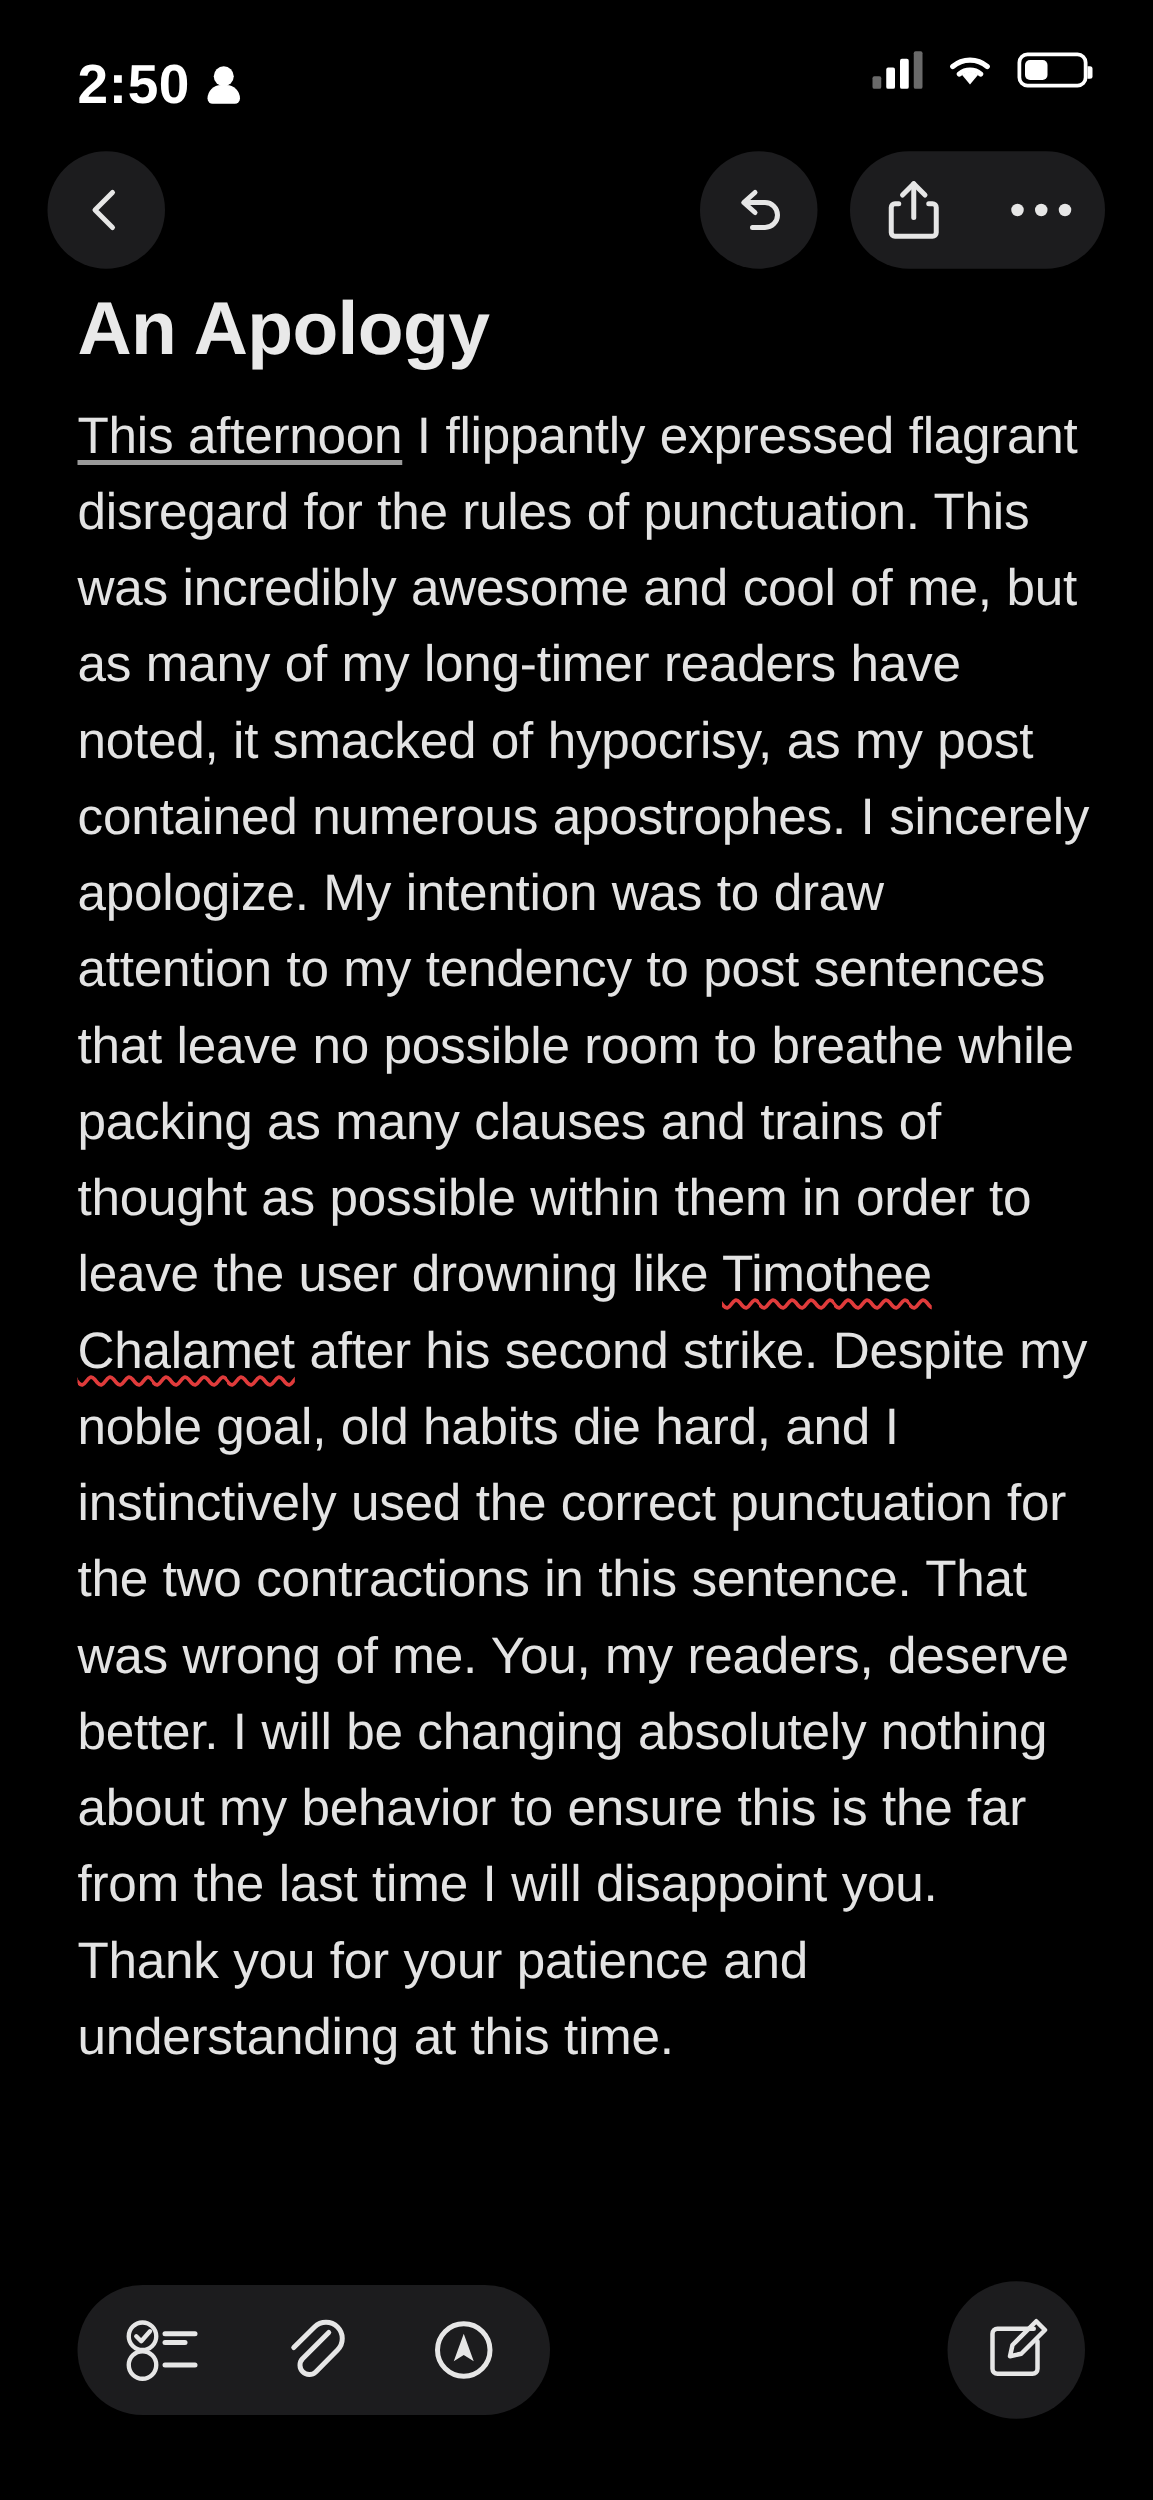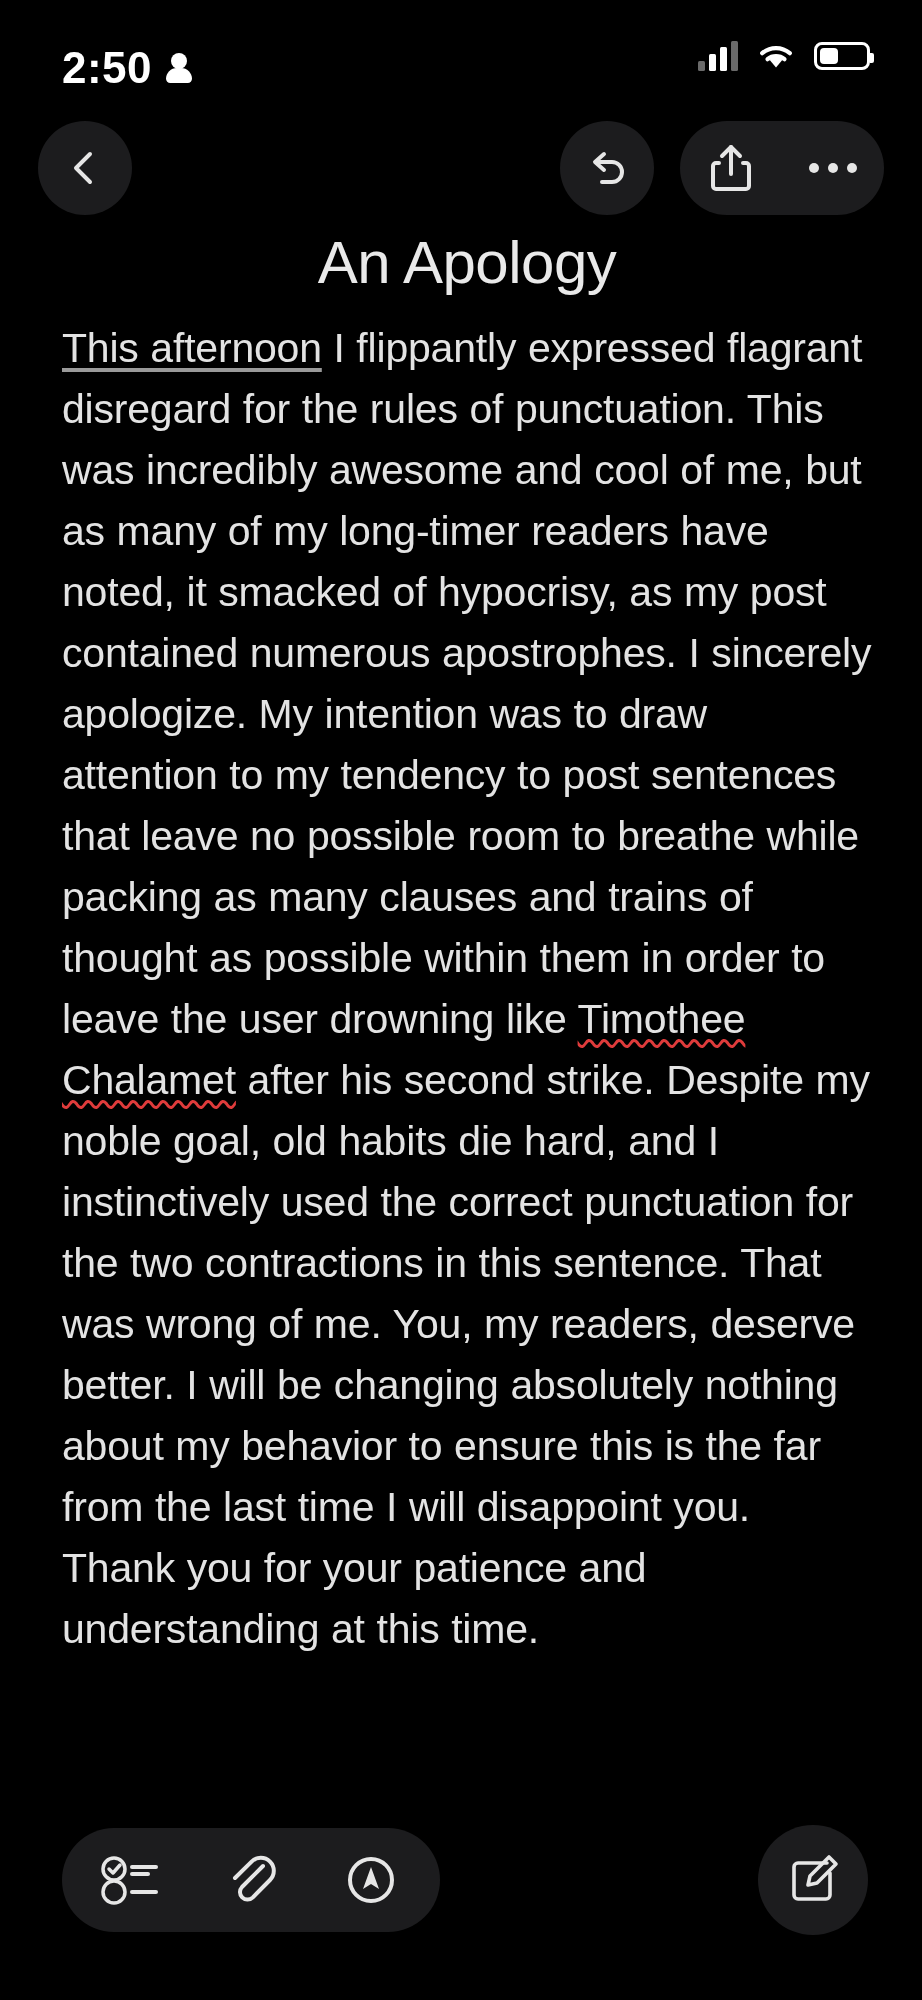--- a/index.html
+++ b/index.html
@@ -161,25 +161,24 @@
 
   
   .content {
     flex: 1 1 auto;
     padding: 6px 50px 0 62px;
     overflow: hidden;
   }
   .note-title {
     color: #e9e9e9;
     font-size: 60px;
-    font-weight: normal;
+    font-weight: bold;
     letter-spacing: -0.5px;
     line-height: 1.1;
     margin-bottom: 22px;
-    text-align: center;
   }
   .note-body {
     color: #e3e3e3;
     font-size: 41px;
     line-height: 61px;
     letter-spacing: -0.2px;
     word-spacing: 0.5px;
   }
   .note-body .lead {
     text-decoration: underline;

